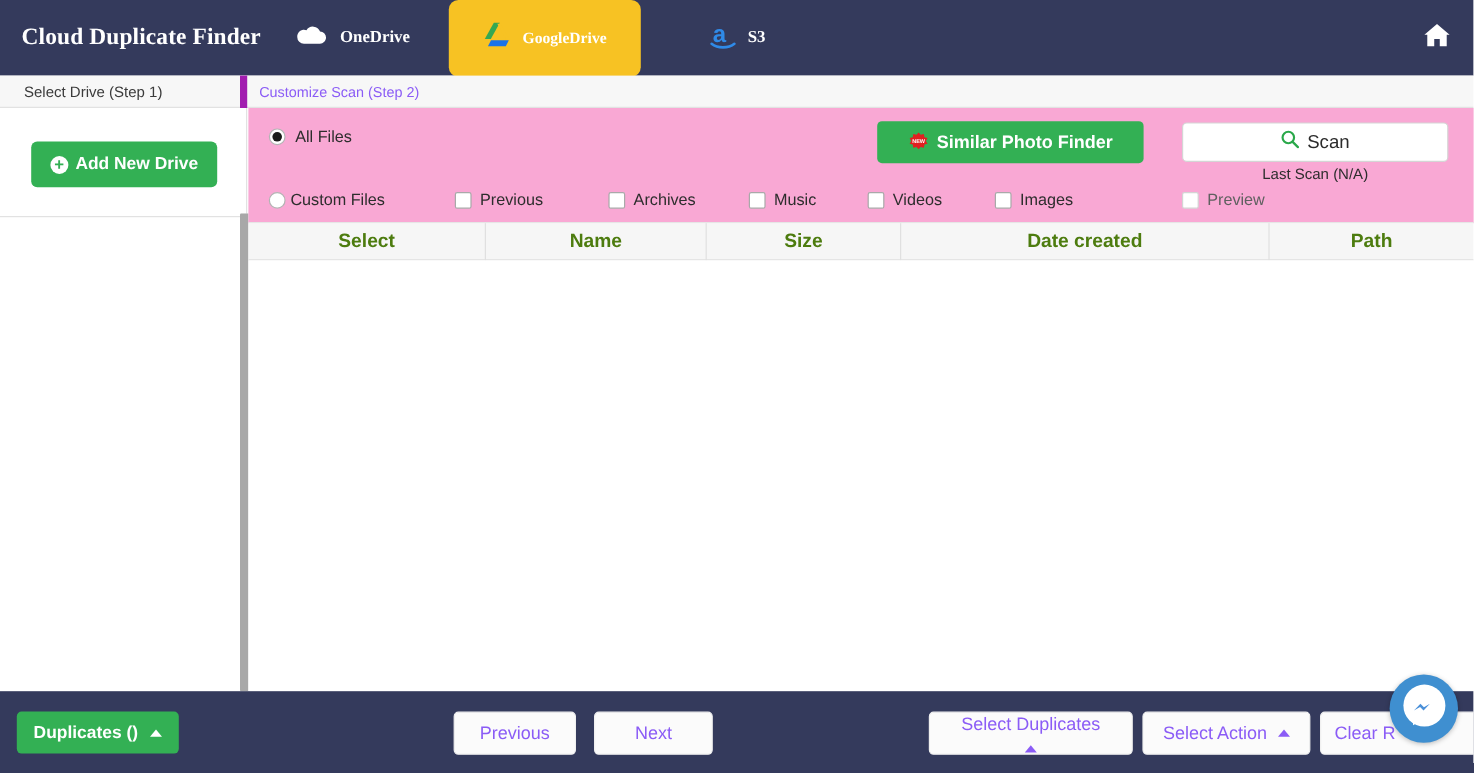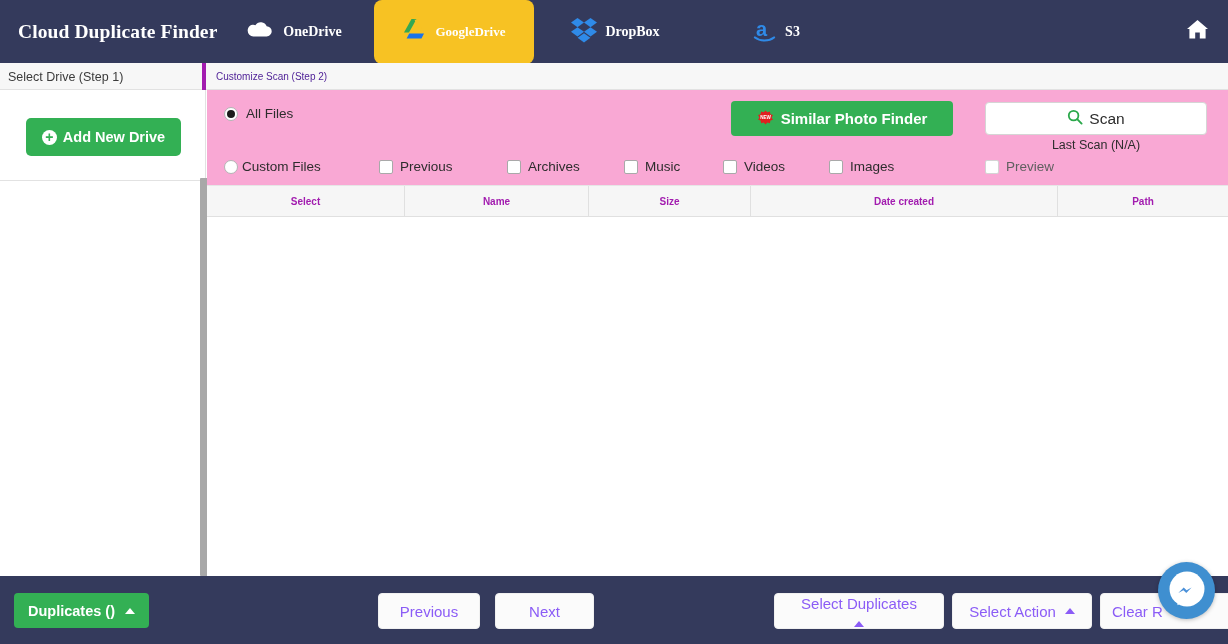--- a/index.html
+++ b/index.html
@@ -65,31 +65,31 @@
   
   .stepbar {
     position: absolute; left: 0; top: 63px;
     width: 1228px; height: 27px;
     background: #f7f7f7;
     border-bottom: 1px solid #e2e2e2;
   }
   .step-left {
     position: absolute; left: 0; top: 0;
     width: 206px; height: 27px;
-    border-right: 4px solid #a21caf;
+    border-right: 6px solid #a21caf;
     display: flex; align-items: center;
-    padding-left: 8px;
+    padding-left: 20px;
     font-size: 12.5px; color: #3b3b3b;
   }
   .step-right {
     position: absolute; left: 206px; top: 0;
     width: 1022px; height: 27px;
     display: flex; align-items: center;
     padding-left: 10px;
-    font-size: 10px; color: #4c1d95;
+    font-size: 12px; color: #8b5cf6;
   }
 
   
   .leftpanel {
     position: absolute; left: 0; top: 90px;
     width: 206px; height: 486px;
     background: #ffffff;
     border-right: 1px solid #e2e2e2;
   }
   .add-drive-btn {
@@ -211,21 +211,21 @@
   
   .table-head {
     position: absolute; left: 0; top: 96px;
     width: 1021px; height: 31px;
     background: #f6f6f6;
     border-bottom: 1px solid #e0e0e0;
     display: flex; align-items: stretch;
   }
   .th {
     display: flex; align-items: center; justify-content: center;
-    font-size: 10px; font-weight: 700; color: #a21caf;
+    font-size: 16px; font-weight: 700; color: #4d7c0f;
     border-right: 1px solid #e0e0e0;
     cursor: pointer;
     height: 31px;
   }
   .th:last-child { border-right: none; }
   .th.c0 { width: 198px; }
   .th.c1 { width: 184px; }
   .th.c2 { width: 162px; }
   .th.c3 { width: 307px; }
   .th.c4 { width: 170px; }
@@ -307,32 +307,20 @@
         <span>
           <svg width="26" height="23" viewBox="0 0 26 23">
             <path d="M9.5 1 L2 14.5 L7 14.5 L14.5 1 Z" fill="#34a853"></path>
             <path d="M7.2 15.5 L4.6 20.5 L19.5 20.5 L22 15.5 Z" fill="#1a73e8"></path>
             <path d="M15.2 1.8 L22.6 15 L19.7 15 L12.4 1.8 Z" fill="#f7c223"></path>
           </svg>
         </span>
         <span class="lbl">GoogleDrive</span>
       </div>
 
-      <div class="navtab dropbox">
-        <span>
-          <svg width="28" height="26" viewBox="0 0 28 26">
-            <path d="M7.5 1 L1 5.6 L7.5 10.2 L14 5.6 Z" fill="#2f8ae8"></path>
-            <path d="M20.5 1 L14 5.6 L20.5 10.2 L27 5.6 Z" fill="#2f8ae8"></path>
-            <path d="M1 14.8 L7.5 10.2 L14 14.8 L7.5 19.4 Z" fill="#2f8ae8"></path>
-            <path d="M27 14.8 L20.5 10.2 L14 14.8 L20.5 19.4 Z" fill="#2f8ae8"></path>
-            <path d="M7.6 20.8 L14 16.2 L20.4 20.8 L14 25.4 Z" fill="#2f8ae8"></path>
-          </svg>
-        </span>
-        <span class="lbl">DropBox</span>
-      </div>
 
       <div class="navtab s3">
         <span>
           <svg width="26" height="26" viewBox="0 0 26 26">
             <text x="4" y="19" font-family="Liberation Sans, sans-serif" font-size="20" font-weight="700" fill="#2f8ae8">a</text>
             <path d="M3 20.5 C8 24.5 17 24.5 22 20.5" stroke="#2f8ae8" stroke-width="2.2" fill="none" stroke-linecap="round"></path>
           </svg>
         </span>
         <span class="lbl">S3</span>
       </div>

